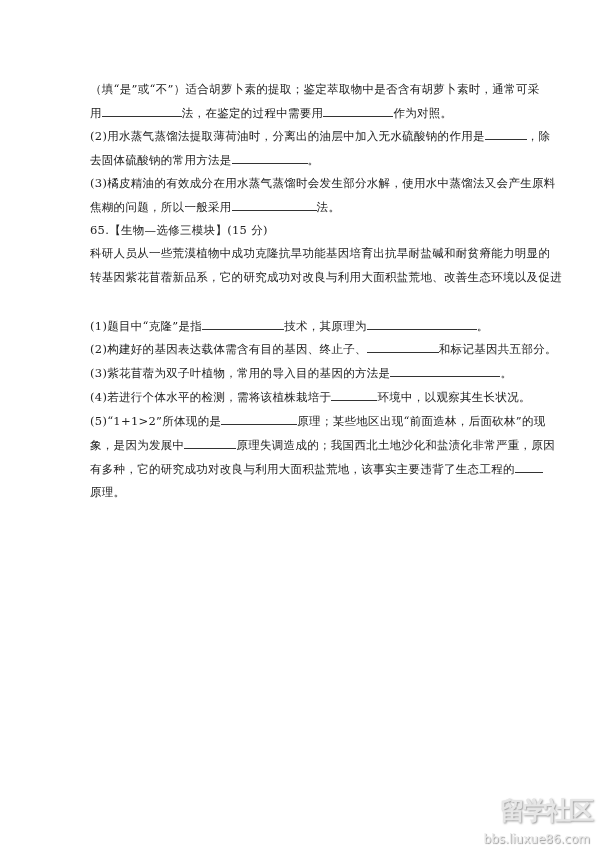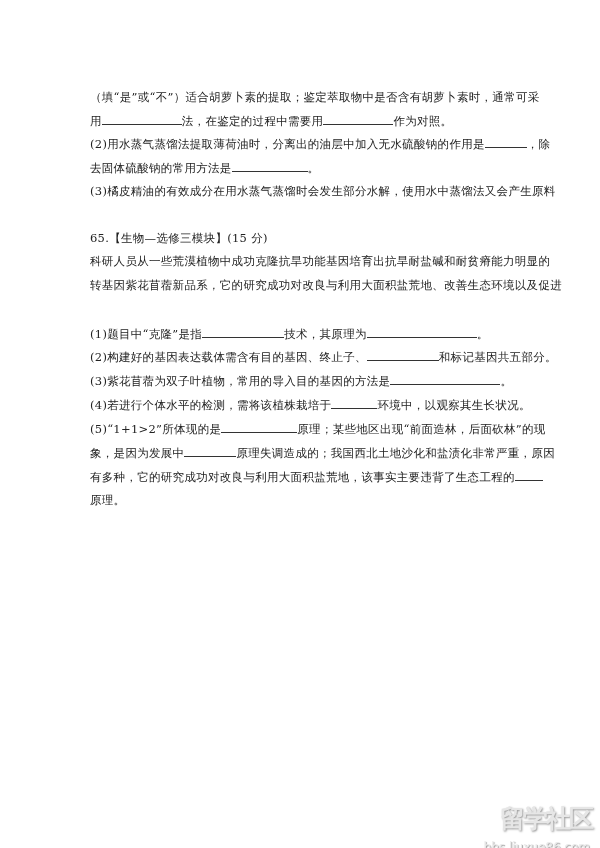--- a/index.html
+++ b/index.html
@@ -1,18 +1,18 @@
 <!DOCTYPE html>
 <html><head>
   <meta charset="utf-8">
   <style>
     html, body { margin: 0; padding: 0; background: #ffffff; }
     body { width: 600px; height: 848px; position: relative; overflow: hidden;
            font-family: "DejaVu Serif", "Liberation Serif", serif; color: #222; }
-    .page { position: absolute; left: 0; top: 12px; width: 600px; height: 628px; }
+    .page { position: absolute; left: 0; top: 4px; width: 600px; height: 628px; }
     .line { position: absolute; left: 90px; font-size: 11.5px; line-height: 14px; white-space: nowrap; letter-spacing: 0.3px; }
     .blank { display: inline-block; border-bottom: 1px solid #333; height: 11px; vertical-align: baseline; }
     .watermark { position: absolute; left: 520px; top: 790px; width: 80px; text-align: right; }
     .wm-main { font-family: "DejaVu Sans", sans-serif; font-weight: bold; font-size: 25px; color: #e6e6e6;
                text-shadow: 1px 1px 2px #999, -1px -1px 1px #fff; letter-spacing: -2px; position:absolute; right: 8px; top: 0; white-space: nowrap; }
     .wm-url { font-family: "DejaVu Sans", sans-serif; font-size: 12px; color: #eaeaea; text-shadow: 1px 1px 1px #999;
               position: absolute; right: 10px; top: 38px; white-space: nowrap; margin-left: 29px; }
   </style>
 </head>
 <body>
@@ -32,20 +32,23 @@
   </div>
 
   <div class="line" style="top:148px">
     <span>去固体硫酸钠的常用方法是</span><span class="blank" style="width:76px"></span><span>。</span>
   </div>
 
   <div class="line" style="top:172px">
     <span>(3)橘皮精油的有效成分在用水蒸气蒸馏时会发生部分水解，使用水中蒸馏法又会产生原料</span>
   </div>
 
+  <div class="line" style="top:195px">
+    <span>焦糊的问题，所以一般采用</span><span class="blank" style="width:85px"></span><span>法。</span>
+  </div>
 
   <div class="line" style="top:219px">
     <span>65.【生物—选修三模块】(15 分)</span>
   </div>
 
   <div class="line" style="top:242px">
     <span>科研人员从一些荒漠植物中成功克隆抗旱功能基因培育出抗旱耐盐碱和耐贫瘠能力明显的</span>
   </div>
 
   <div class="line" style="top:266px">

